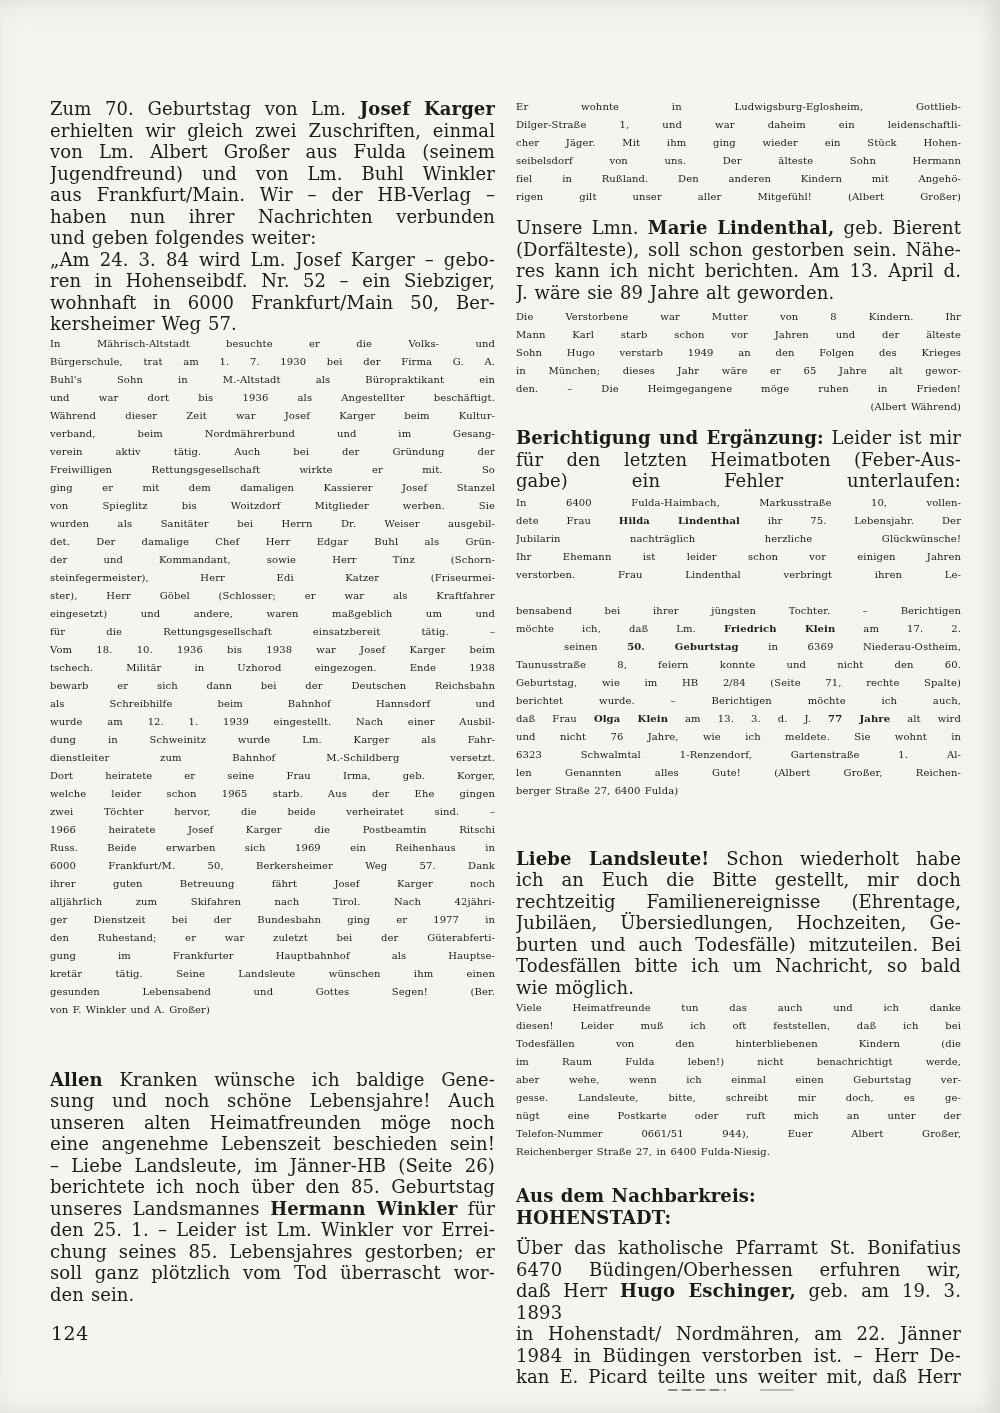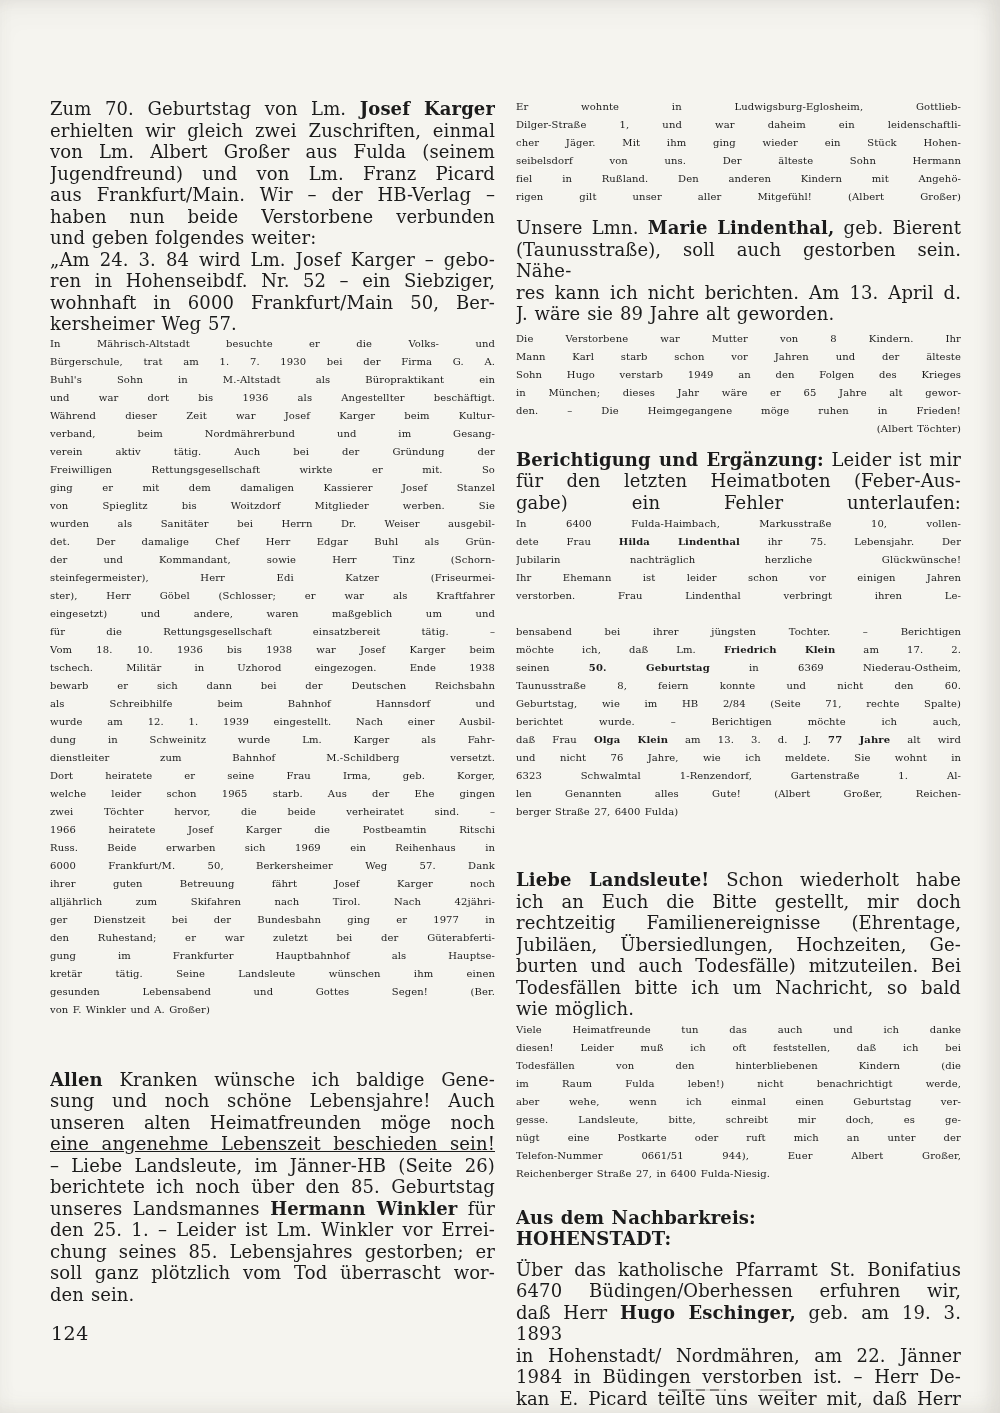--- a/index.html
+++ b/index.html
@@ -83,23 +83,23 @@
 </head>
 <body>
 
 <div class="page">
   <div class="columns">
     <div class="col">
         <div class="para large">
           <div class="line" style="text-align-last: justify;"><span>Zum 70. Geburtstag von Lm. </span><span class="b">Josef Karger</span></div>
           <div class="line" style="text-align-last: justify;"><span>erhielten wir gleich zwei Zuschriften, einmal</span></div>
           <div class="line" style="text-align-last: justify;"><span>von Lm. Albert Großer aus Fulda (seinem</span></div>
-          <div class="line" style="text-align-last: justify;"><span>Jugendfreund) und von Lm. Franz Picard</span></div>
+          <div class="line" style="text-align-last: justify;"><span>Jugendfreund) und von Lm. Buhl Winkler</span></div>
           <div class="line" style="text-align-last: justify;"><span>aus Frankfurt/Main. Wir – der HB-Verlag –</span></div>
-          <div class="line" style="text-align-last: justify;"><span>haben nun beide Verstorbene verbunden</span></div>
+          <div class="line" style="text-align-last: justify;"><span>haben nun ihrer Nachrichten verbunden</span></div>
           <div class="line" style="text-align-last: left;"><span>und geben folgendes weiter:</span></div>
         </div>
         <div class="para large">
           <div class="line" style="text-align-last: justify;"><span>„Am 24. 3. 84 wird Lm. Josef Karger – gebo-</span></div>
           <div class="line" style="text-align-last: justify;"><span>ren in Hohenseibdf. Nr. 52 – ein Siebziger,</span></div>
           <div class="line" style="text-align-last: justify;"><span>wohnhaft in 6000 Frankfurt/Main 50, Ber-</span></div>
           <div class="line" style="text-align-last: left;"><span>kersheimer Weg 57.</span></div>
         </div>
         <div class="para small">
           <div class="line" style="text-align-last: justify;"><span>In Mährisch-Altstadt besuchte er die Volks- und</span></div>
@@ -138,68 +138,68 @@
           <div class="line" style="text-align-last: justify;"><span>den Ruhestand; er war zuletzt bei der Güterabferti-</span></div>
           <div class="line" style="text-align-last: justify;"><span>gung im Frankfurter Hauptbahnhof als Hauptse-</span></div>
           <div class="line" style="text-align-last: justify;"><span>kretär tätig. Seine Landsleute wünschen ihm einen</span></div>
           <div class="line" style="text-align-last: justify;"><span>gesunden Lebensabend und Gottes Segen! (Ber.</span></div>
           <div class="line" style="text-align-last: left;"><span>von F. Winkler und A. Großer)</span></div>
         </div>
         <div class="para large" style="margin-top: 50px;">
           <div class="line" style="text-align-last: justify;"><span class="b">Allen</span><span> Kranken wünsche ich baldige Gene-</span></div>
           <div class="line" style="text-align-last: justify;"><span>sung und noch schöne Lebensjahre! Auch</span></div>
           <div class="line" style="text-align-last: justify;"><span>unseren alten Heimatfreunden möge noch</span></div>
-          <div class="line" style="text-align-last: justify; text-decoration: underline;"><span>eine angenehme Lebenszeit beschieden sein!</span></div>
+          <div class="line" style="text-align-last: justify;"><span>eine angenehme Lebenszeit beschieden sein!</span></div>
           <div class="line" style="text-align-last: justify;"><span>– Liebe Landsleute, im Jänner-HB (Seite 26)</span></div>
           <div class="line" style="text-align-last: justify;"><span>berichtete ich noch über den 85. Geburtstag</span></div>
           <div class="line" style="text-align-last: justify;"><span>unseres Landsmannes </span><span class="b">Hermann Winkler</span><span> für</span></div>
           <div class="line" style="text-align-last: justify;"><span>den 25. 1. – Leider ist Lm. Winkler vor Errei-</span></div>
           <div class="line" style="text-align-last: justify;"><span>chung seines 85. Lebensjahres gestorben; er</span></div>
           <div class="line" style="text-align-last: justify;"><span>soll ganz plötzlich vom Tod überrascht wor-</span></div>
           <div class="line" style="text-align-last: left;"><span>den sein.</span></div>
         </div>
       </div>
     <div class="col">
         <div class="para small">
           <div class="line" style="text-align-last: justify;"><span>Er wohnte in Ludwigsburg-Eglosheim, Gottlieb-</span></div>
           <div class="line" style="text-align-last: justify;"><span>Dilger-Straße 1, und war daheim ein leidenschaftli-</span></div>
           <div class="line" style="text-align-last: justify;"><span>cher Jäger. Mit ihm ging wieder ein Stück Hohen-</span></div>
           <div class="line" style="text-align-last: justify;"><span>seibelsdorf von uns. Der älteste Sohn Hermann</span></div>
           <div class="line" style="text-align-last: justify;"><span>fiel in Rußland. Den anderen Kindern mit Angehö-</span></div>
           <div class="line" style="text-align-last: justify;"><span>rigen gilt unser aller Mitgefühl! (Albert Großer)</span></div>
         </div>
         <div class="para large" style="margin-top: 11px;">
           <div class="line" style="text-align-last: justify;"><span>Unsere Lmn. </span><span class="b">Marie Lindenthal,</span><span> geb. Bierent</span></div>
-          <div class="line" style="text-align-last: justify;"><span>(Taunusstraße), soll auch gestorben sein. Nähe-</span></div>
+          <div class="line" style="text-align-last: justify;"><span>(Dorfälteste), soll schon gestorben sein. Nähe-</span></div>
           <div class="line" style="text-align-last: justify;"><span>res kann ich nicht berichten. Am 13. April d.</span></div>
           <div class="line" style="text-align-last: left;"><span>J. wäre sie 89 Jahre alt geworden.</span></div>
         </div>
         <div class="para small" style="margin-top: 5px;">
           <div class="line" style="text-align-last: justify;"><span>Die Verstorbene war Mutter von 8 Kindern. Ihr</span></div>
           <div class="line" style="text-align-last: justify;"><span>Mann Karl starb schon vor Jahren und der älteste</span></div>
           <div class="line" style="text-align-last: justify;"><span>Sohn Hugo verstarb 1949 an den Folgen des Krieges</span></div>
           <div class="line" style="text-align-last: justify;"><span>in München; dieses Jahr wäre er 65 Jahre alt gewor-</span></div>
           <div class="line" style="text-align-last: justify;"><span>den. – Die Heimgegangene möge ruhen in Frieden!</span></div>
-          <div class="line" style="text-align-last: right;"><span>(Albert Töchter)</span></div>
+          <div class="line" style="text-align-last: right;"><span>(Albert Während)</span></div>
         </div>
         <div class="para large" style="margin-top: 11px;">
           <div class="line" style="text-align-last: justify;"><span class="b">Berichtigung und Ergänzung:</span><span> Leider ist mir</span></div>
           <div class="line" style="text-align-last: justify;"><span>für den letzten Heimatboten (Feber-Aus-</span></div>
           <div class="line" style="text-align-last: justify;"><span>gabe) ein Fehler unterlaufen:</span></div>
           <div class="line" style="text-align-last: left; line-height: 1px; height: 1px;">&nbsp;</div>
         </div>
         <div class="para small" style="margin-top: 1px;">
           <div class="line" style="text-align-last: justify;"><span>In 6400 Fulda-Haimbach, Markusstraße 10, vollen-</span></div>
           <div class="line" style="text-align-last: justify;"><span>dete Frau </span><span class="b">Hilda Lindenthal</span><span> ihr 75. Lebensjahr. Der</span></div>
           <div class="line" style="text-align-last: justify;"><span>Jubilarin nachträglich herzliche Glückwünsche!</span></div>
           <div class="line" style="text-align-last: justify;"><span>Ihr Ehemann ist leider schon vor einigen Jahren</span></div>
           <div class="line" style="text-align-last: justify;"><span>verstorben. Frau Lindenthal verbringt ihren Le-</span></div>
           <div class="line" style="text-align-last: justify; margin-top: 18px;"><span>bensabend bei ihrer jüngsten Tochter. – Berichtigen</span></div>
           <div class="line" style="text-align-last: justify;"><span>möchte ich, daß Lm. </span><span class="b">Friedrich Klein</span><span> am 17. 2.</span></div>
-          <div class="line" style="text-align-last: justify;"><span>seinen </span><span class="b">50. Geburtstag</span><span> in 6369 Niederau-Ostheim,</span></div>
+          <div class="line" style="text-align-last: justify; margin-left: 48px;"><span>seinen </span><span class="b">50. Geburtstag</span><span> in 6369 Niederau-Ostheim,</span></div>
           <div class="line" style="text-align-last: justify;"><span>Taunusstraße 8, feiern konnte und nicht den 60.</span></div>
           <div class="line" style="text-align-last: justify;"><span>Geburtstag, wie im HB 2/84 (Seite 71, rechte Spalte)</span></div>
           <div class="line" style="text-align-last: justify;"><span>berichtet wurde. – Berichtigen möchte ich auch,</span></div>
           <div class="line" style="text-align-last: justify;"><span>daß Frau </span><span class="b">Olga Klein</span><span> am 13. 3. d. J. </span><span class="b">77 Jahre</span><span> alt wird</span></div>
           <div class="line" style="text-align-last: justify;"><span>und nicht 76 Jahre, wie ich meldete. Sie wohnt in</span></div>
           <div class="line" style="text-align-last: justify;"><span>6323 Schwalmtal 1-Renzendorf, Gartenstraße 1. Al-</span></div>
           <div class="line" style="text-align-last: justify;"><span>len Genannten alles Gute! (Albert Großer, Reichen-</span></div>
           <div class="line" style="text-align-last: left;"><span>berger Straße 27, 6400 Fulda)</span></div>
         </div>
         <div class="para large" style="margin-top: 14px;">

